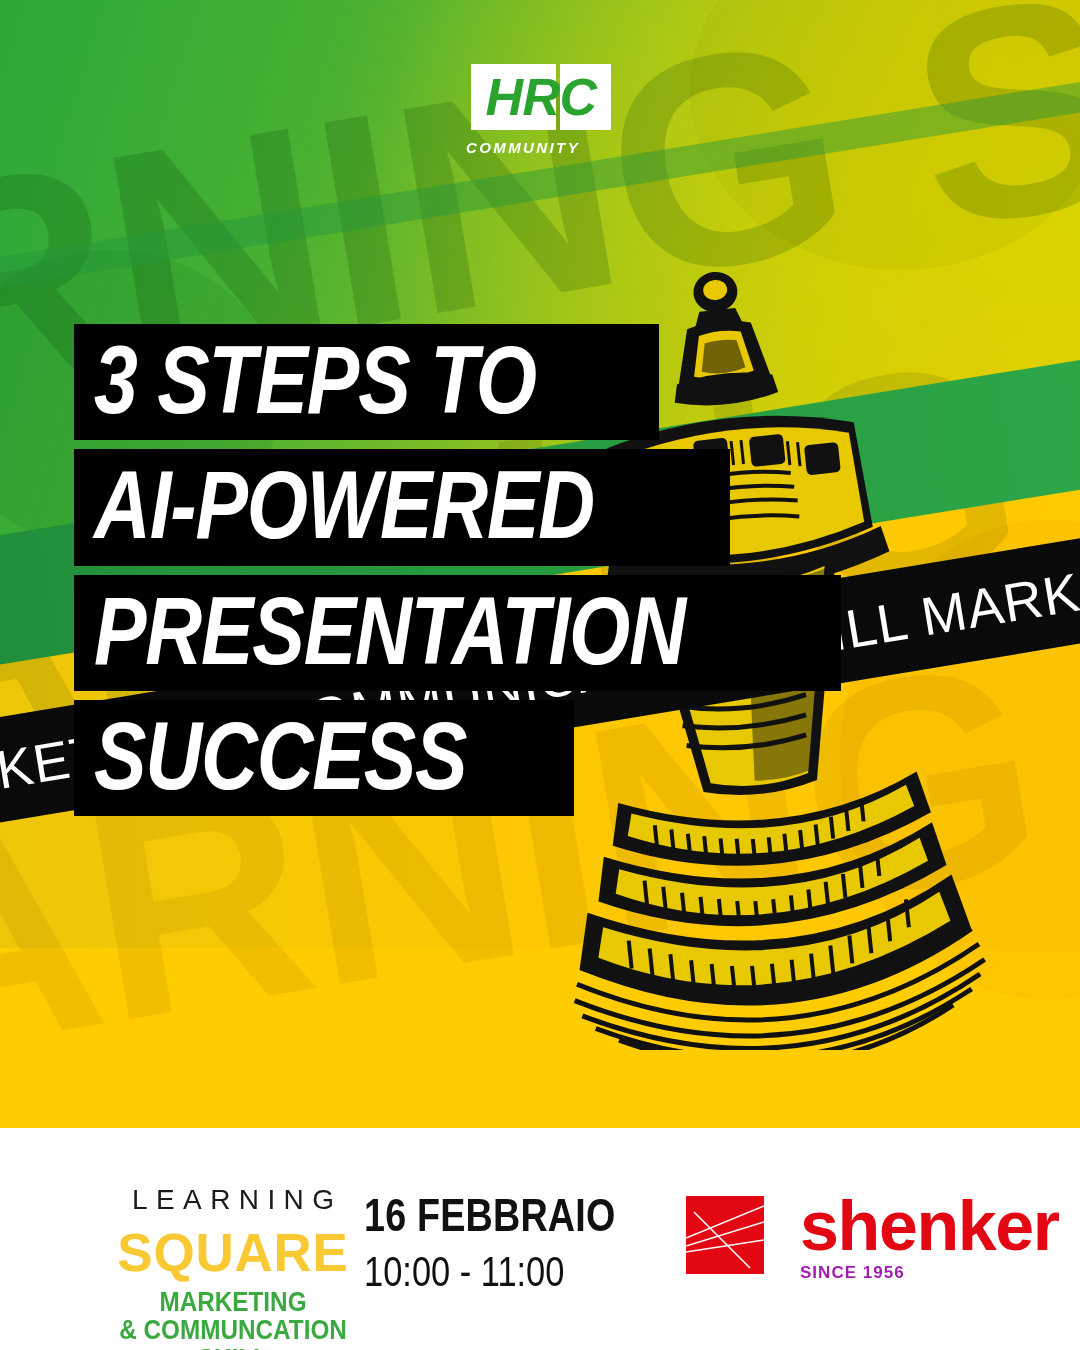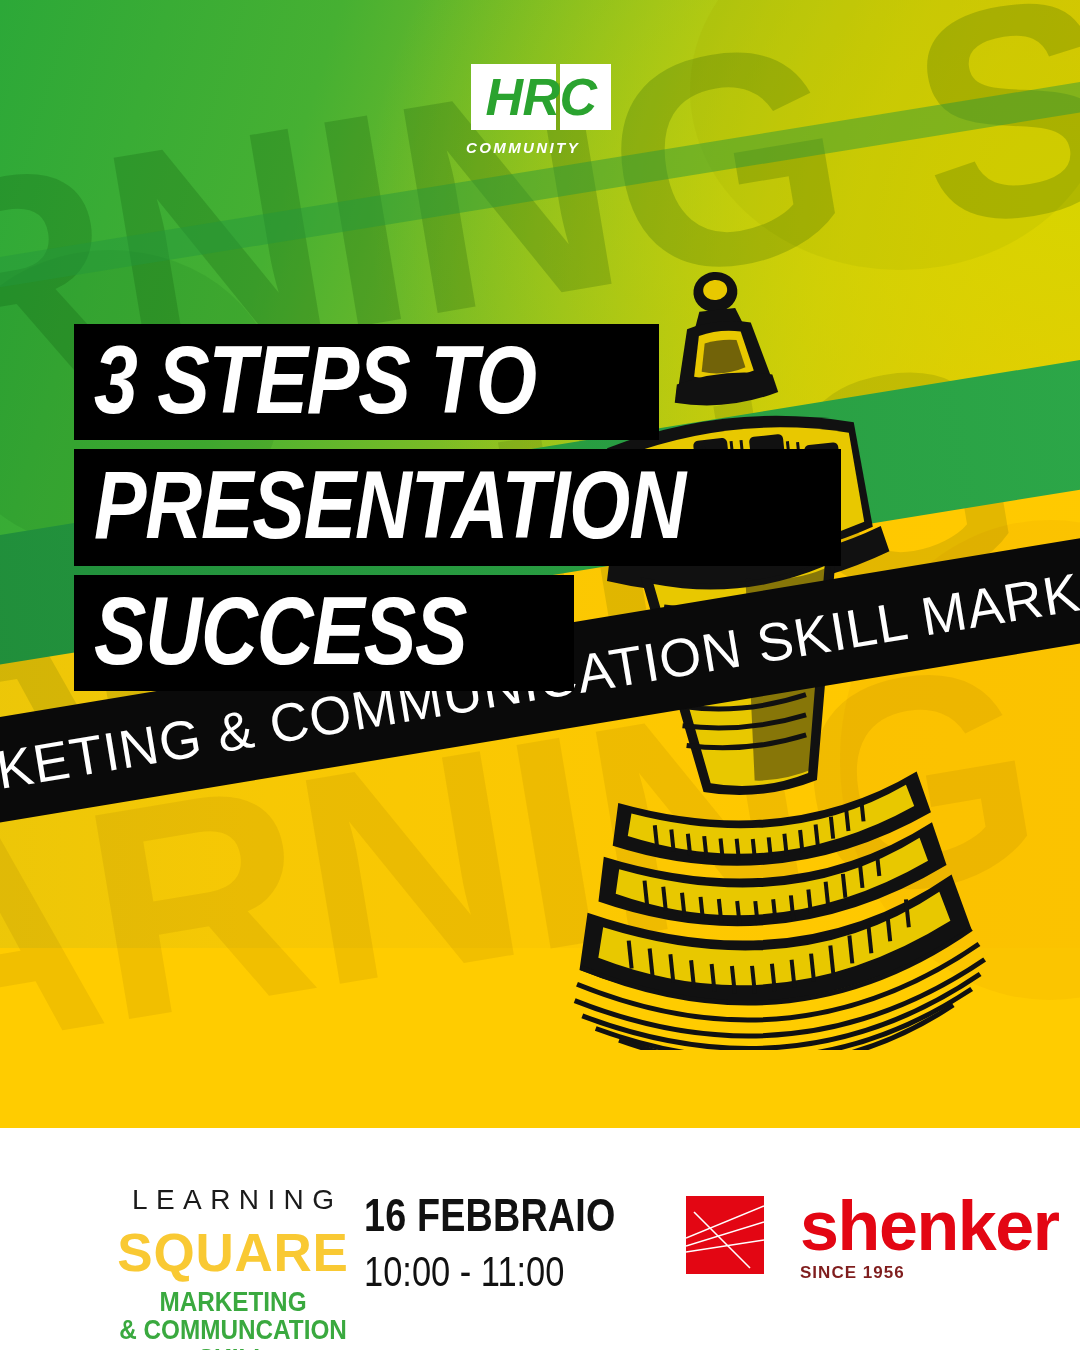--- a/index.html
+++ b/index.html
@@ -138,21 +138,21 @@
     transform:scaleX(.82);transform-origin:left center;white-space:nowrap;
   }
 
   .shenker{position:absolute;left:686px;top:1196px;display:flex;align-items:flex-start;}
   .shenker-mark{position:relative;width:78px;height:78px;background:#e30613;overflow:hidden;}
   .shenker-right{margin-left:36px;}
   .shenker-word{
     font-size:70px;font-weight:700;color:#e30613;line-height:.86;letter-spacing:-.02em;
   }
   .shenker-since{
-    margin-top:7px;font-size:17px;font-weight:700;color:#7f1d1d;letter-spacing:.06em;
+    margin-top:7px;font-size:17px;font-weight:700;color:#a21caf;letter-spacing:.06em;
   }
 </style>
 </head>
 <body>
 
 <div class="poster">
 
   <div class="art">
 
     <div class="blob blob-a"></div>
@@ -306,20 +306,25 @@
     </div>
 
     <div class="headline">
       <div class="hl-row">
         <span class="hl-box">
           <span class="hl-text">3 STEPS TO</span>
         </span>
       </div>
       <div class="hl-row">
         <span class="hl-box">
+          <span class="hl-text">AI-POWERED</span>
+        </span>
+      </div>
+      <div class="hl-row">
+        <span class="hl-box">
           <span class="hl-text">PRESENTATION</span>
         </span>
       </div>
       <div class="hl-row">
         <span class="hl-box">
           <span class="hl-text">SUCCESS</span>
         </span>
       </div>
     </div>
 

